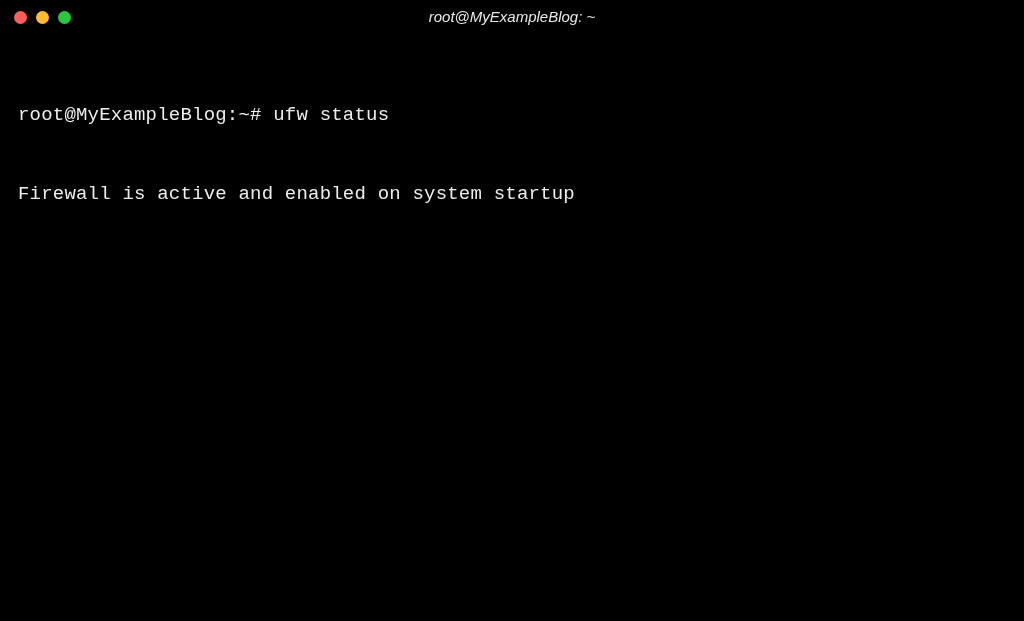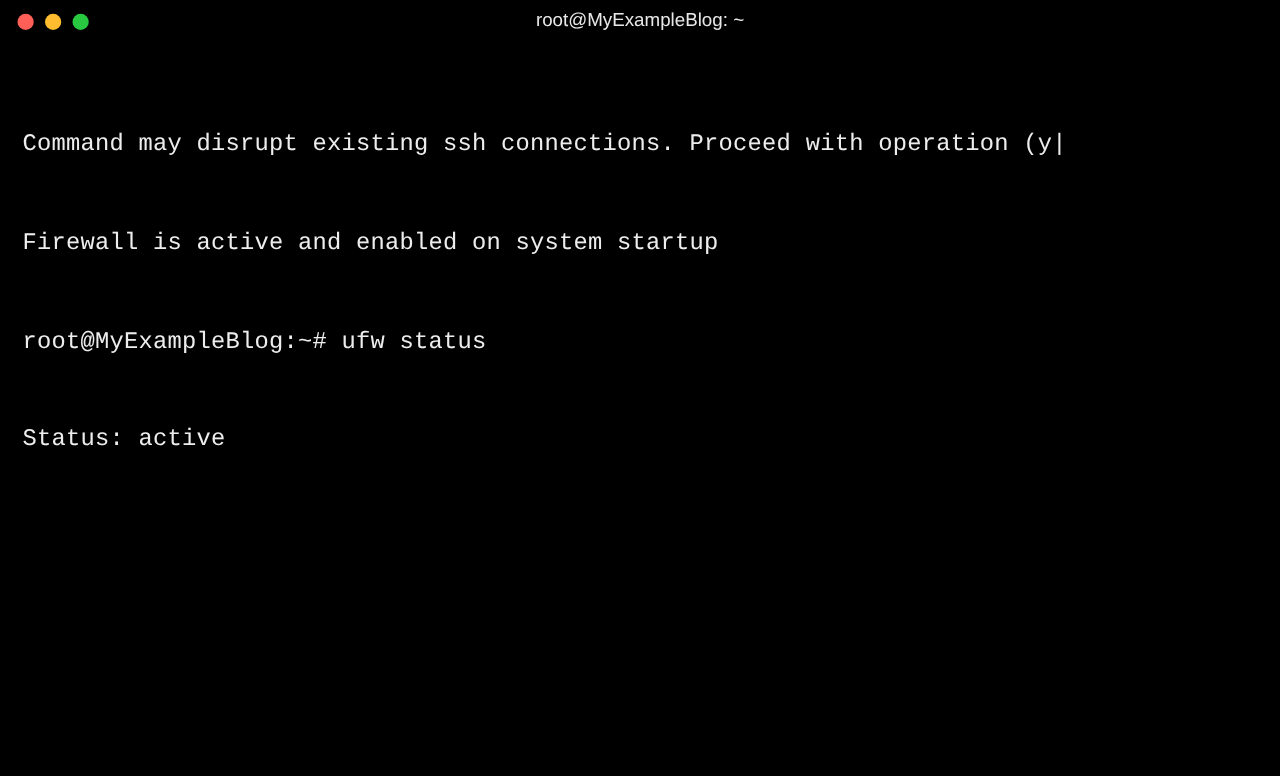--- a/index.html
+++ b/index.html
@@ -16,20 +16,21 @@
       line-height: 1.38;
       color: #ededed;
       overflow: hidden;
     }
     .titlebar {
       height: 34px;
       display: flex;
       align-items: center;
       position: relative;
       padding: 1px 14px;
+      font-style: italic;
     }
     .traffic-lights {
       display: flex;
       gap: 9px;
       align-items: center;
     }
     .traffic-light {
       width: 13px;
       height: 13px;
       border-radius: 50%;
@@ -63,24 +64,22 @@
 <div class="titlebar">
   <div class="traffic-lights">
     <div class="traffic-light tl-close"></div>
     <div class="traffic-light tl-min"></div>
     <div class="traffic-light tl-max"></div>
   </div>
   <div class="window-title">root@MyExampleBlog: ~</div>
 </div>
 
 <div class="terminal-body">
-  <span class="line">Command may disrupt existing ssh connections. Proceed with operation (y|</span>
+  <span class="line"><span class="inline">root@MyExampleBlog:~#</span><span class="inline"> </span><span class="inline">ufw status</span></span>
   <span class="line">Firewall is active and enabled on system startup</span>
-  <span class="line"><span class="inline">root@MyExampleBlog:~#</span><span class="inline"> </span><span class="inline">ufw status</span></span>
-  <span class="line">Status: active</span>
   <div class="blank-line"></div>
   
   
   
   
   
   
 </div>
 
 </body></html>

